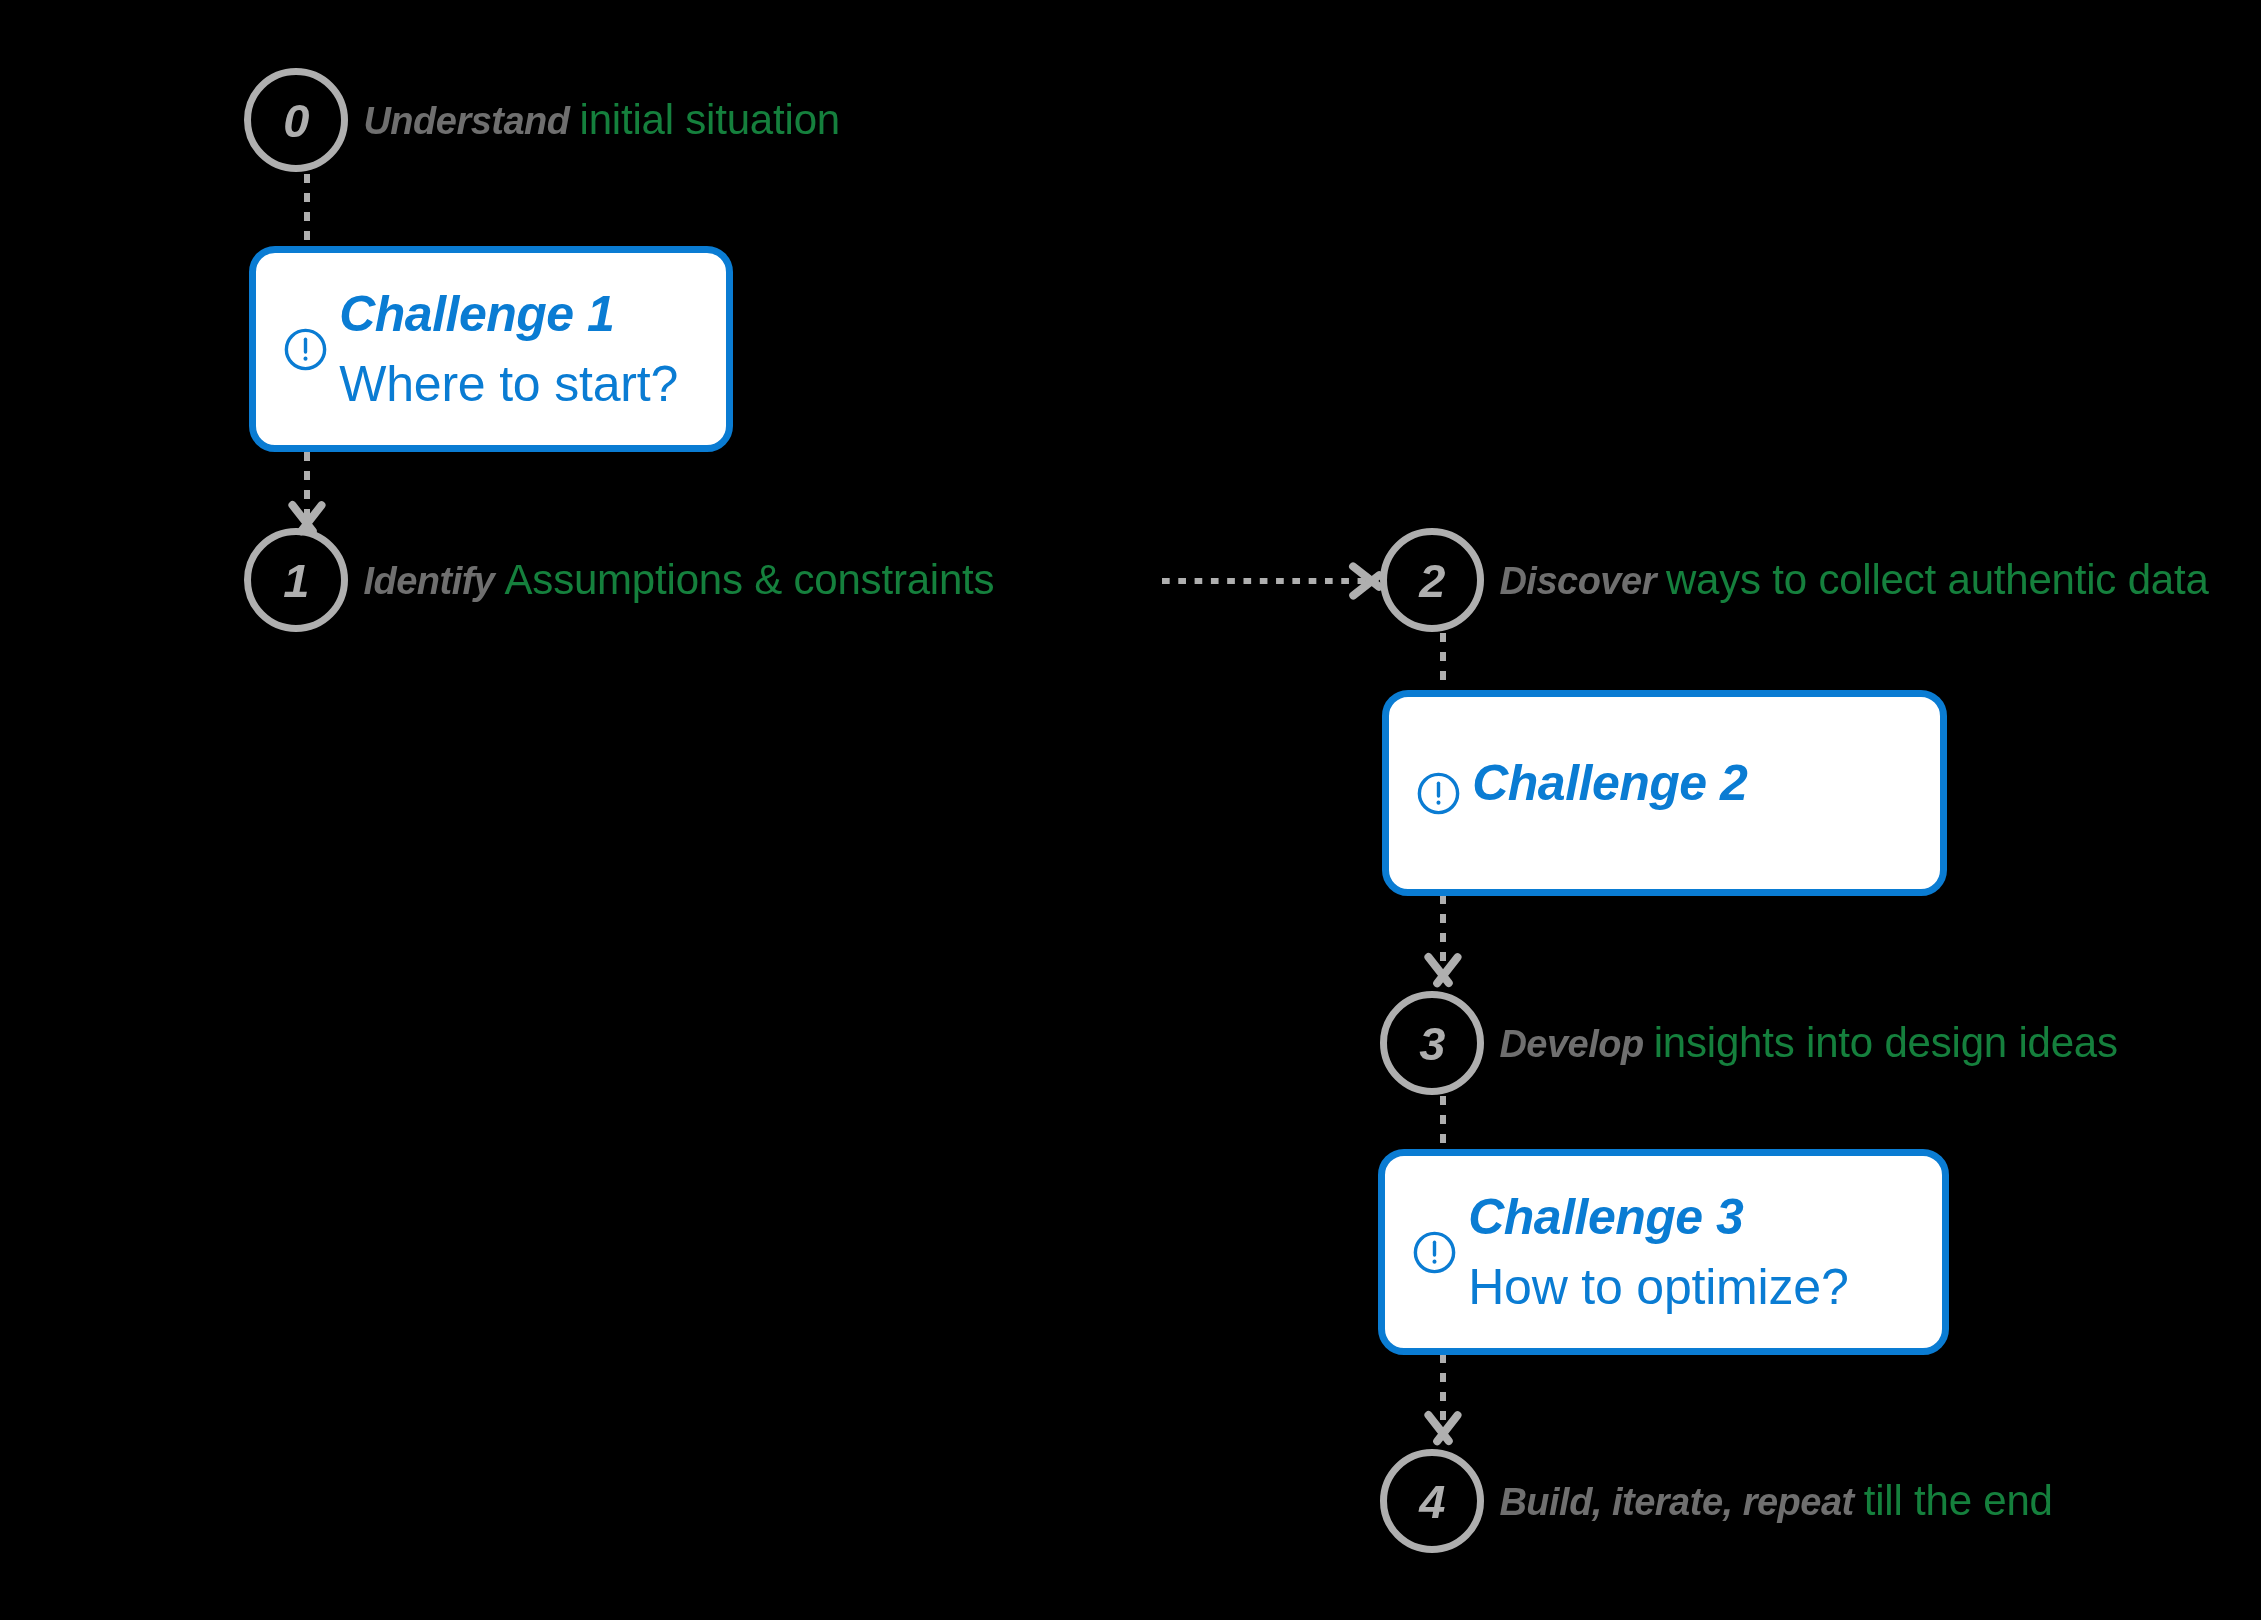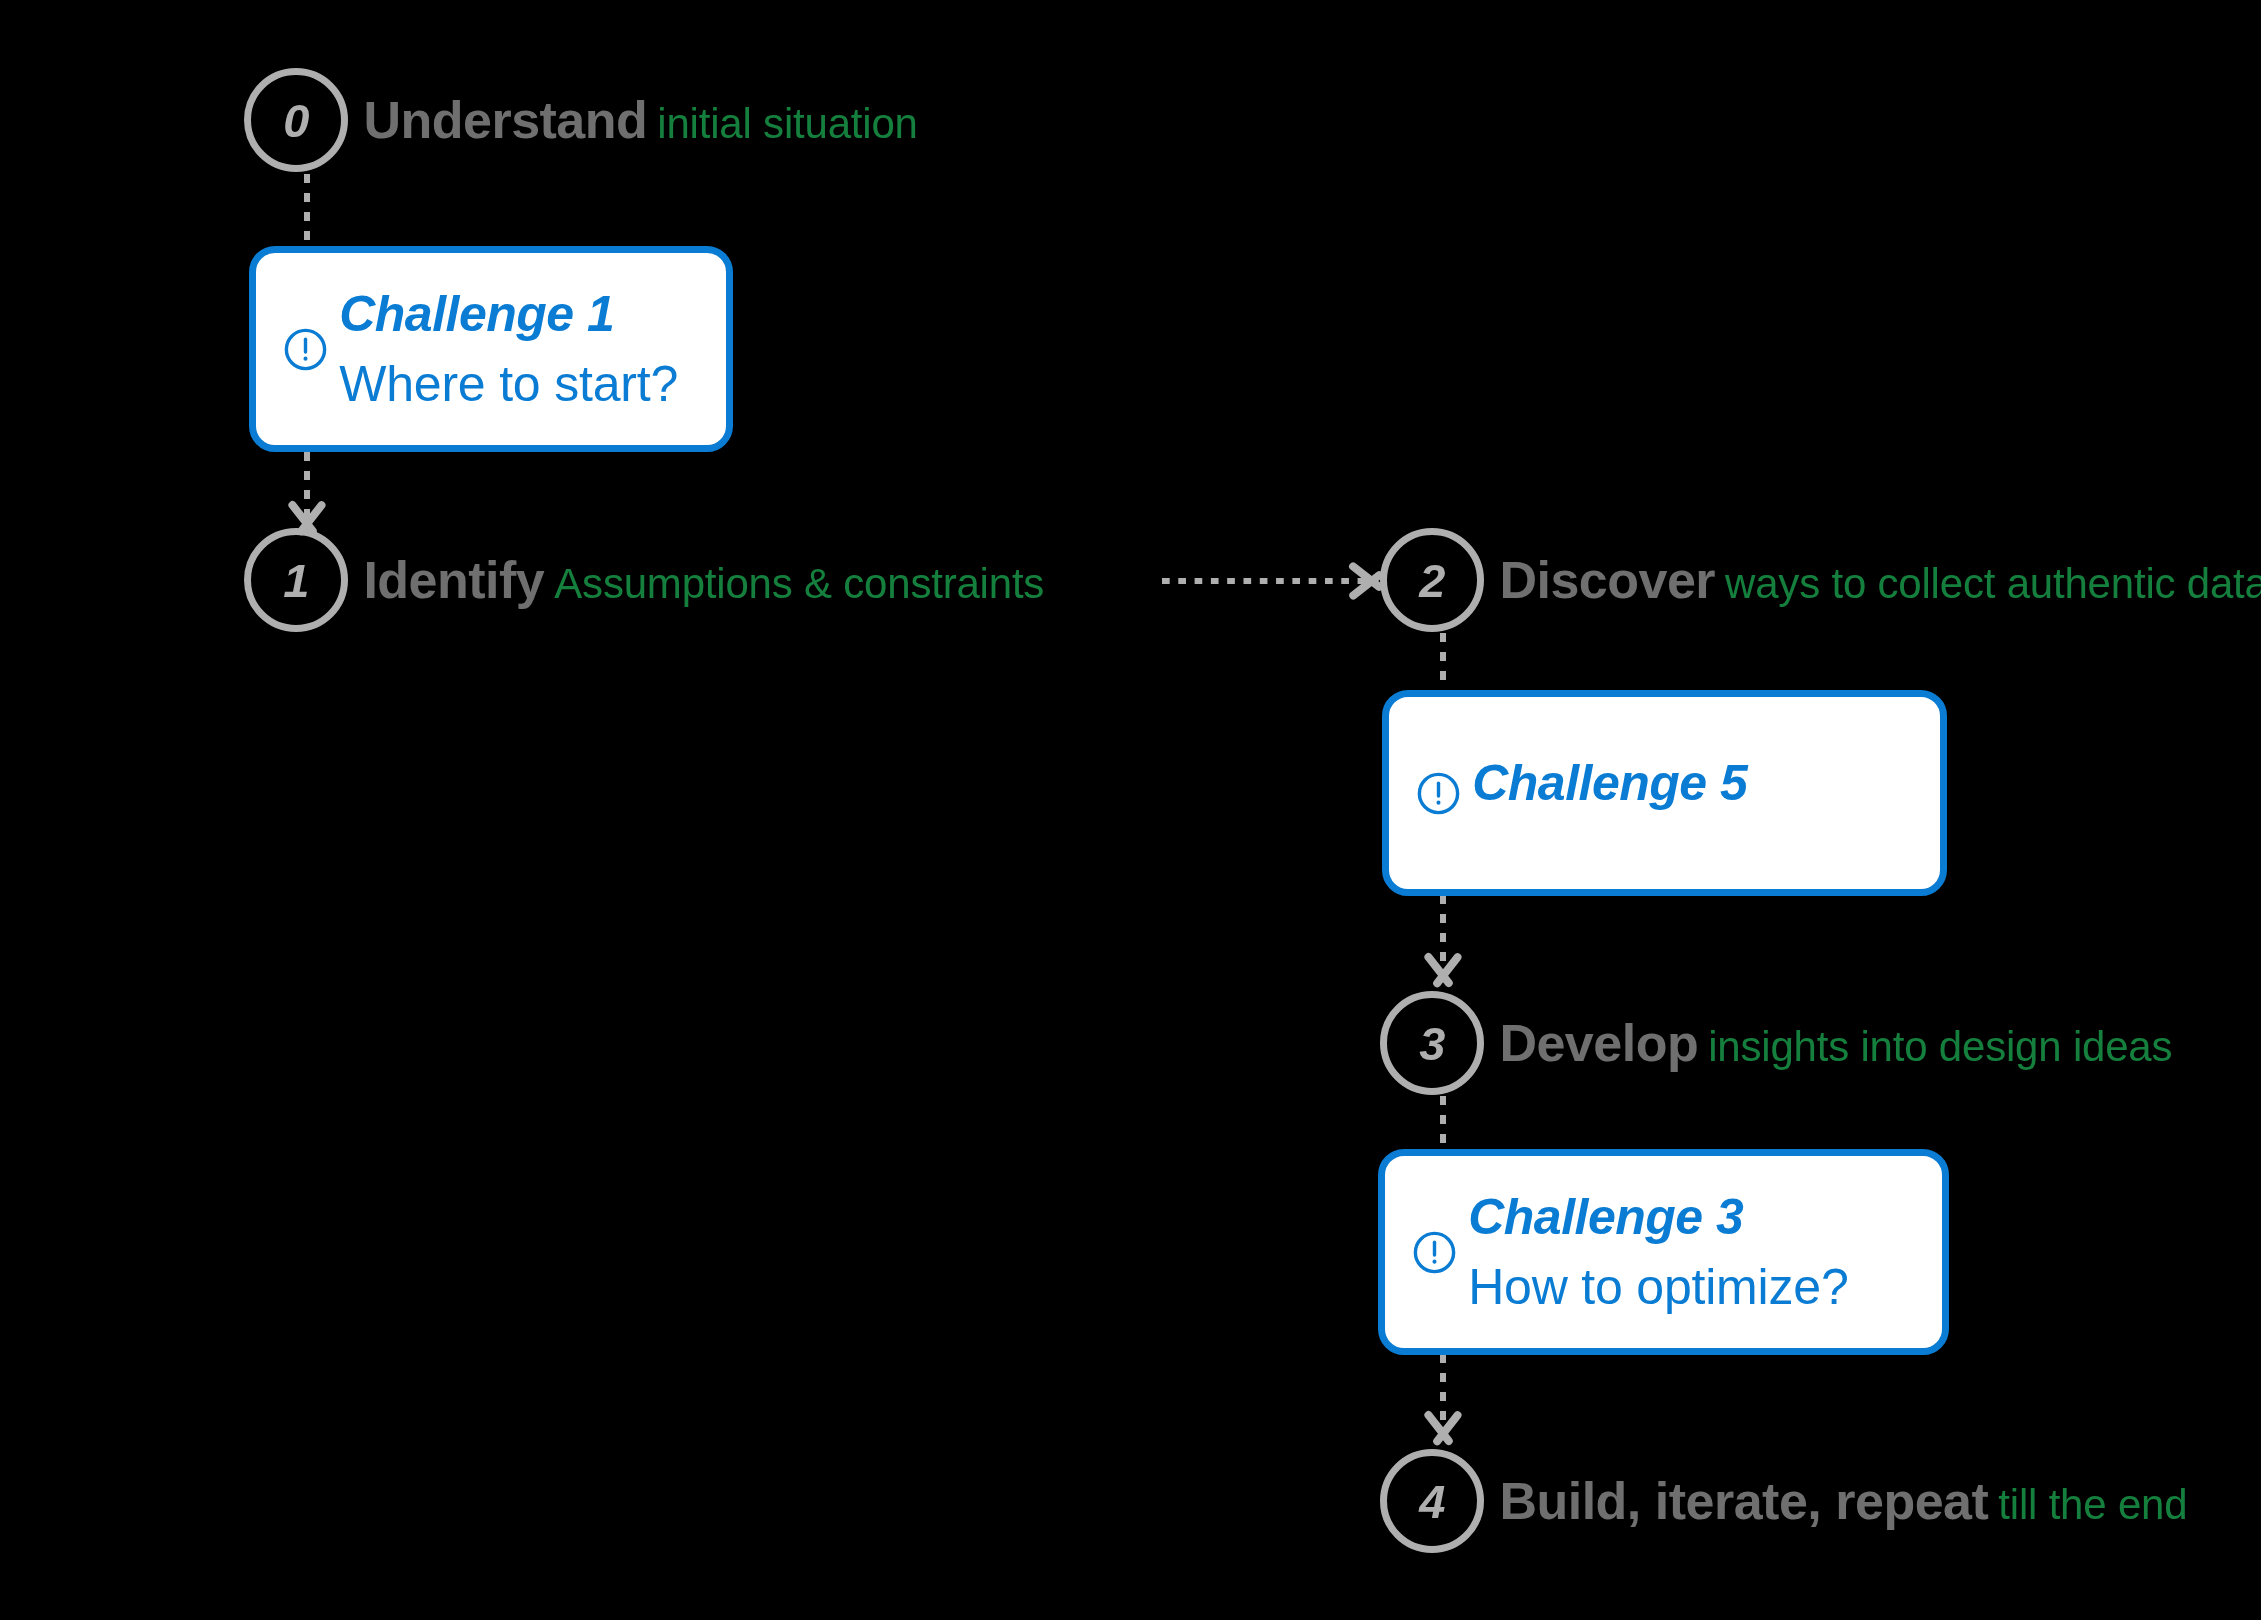--- a/index.html
+++ b/index.html
@@ -46,22 +46,23 @@
     font-size: 47px;
     color: #AFAFAF;
     line-height: 1;
     letter-spacing: -0.5px;
   }
   .step-label {
     margin-left: 15.4px;
     line-height: 1;
   }
   .step-title {
+    font-style: italic;
     font-weight: bold;
-    font-size: 52px;
+    font-size: 38px;
     color: #6F6F6F;
     letter-spacing: -0.5px;
   }
   .step-desc {
     font-size: 42px;
     color: #15803d;
     margin-left: 10px;
     letter-spacing: -0.2px;
   }
 
@@ -222,21 +223,21 @@
 
   <div class="challenge" style="left:1382px; top:690px; width:565px; height:206px;">
     <span class="challenge-icon">
       <svg width="51" height="51" viewBox="0 0 24 24" fill="none" stroke="#0A7CD3" stroke-width="1.6" stroke-linecap="round">
         <circle cx="12" cy="12" r="9"></circle>
         <line x1="12" y1="7.2" x2="12" y2="13.2"></line>
         <circle cx="12" cy="16.3" r="0.95" fill="#0A7CD3" stroke="none"></circle>
       </svg>
     </span>
     <span class="challenge-text">
-      <span class="challenge-title">Challenge 5</span>
+      <span class="challenge-title">Challenge 2</span>
     </span>
   </div>
 
   <div class="vdots" style="left:1440px; top:895px; height:86px;"></div>
   <div class="chev-down" style="left:1416px; top:954px;"></div>
 
   <div class="step" style="left:1380px; top:991px;">
     <div class="step-circle">
       <span class="step-num">3</span>
     </div>

